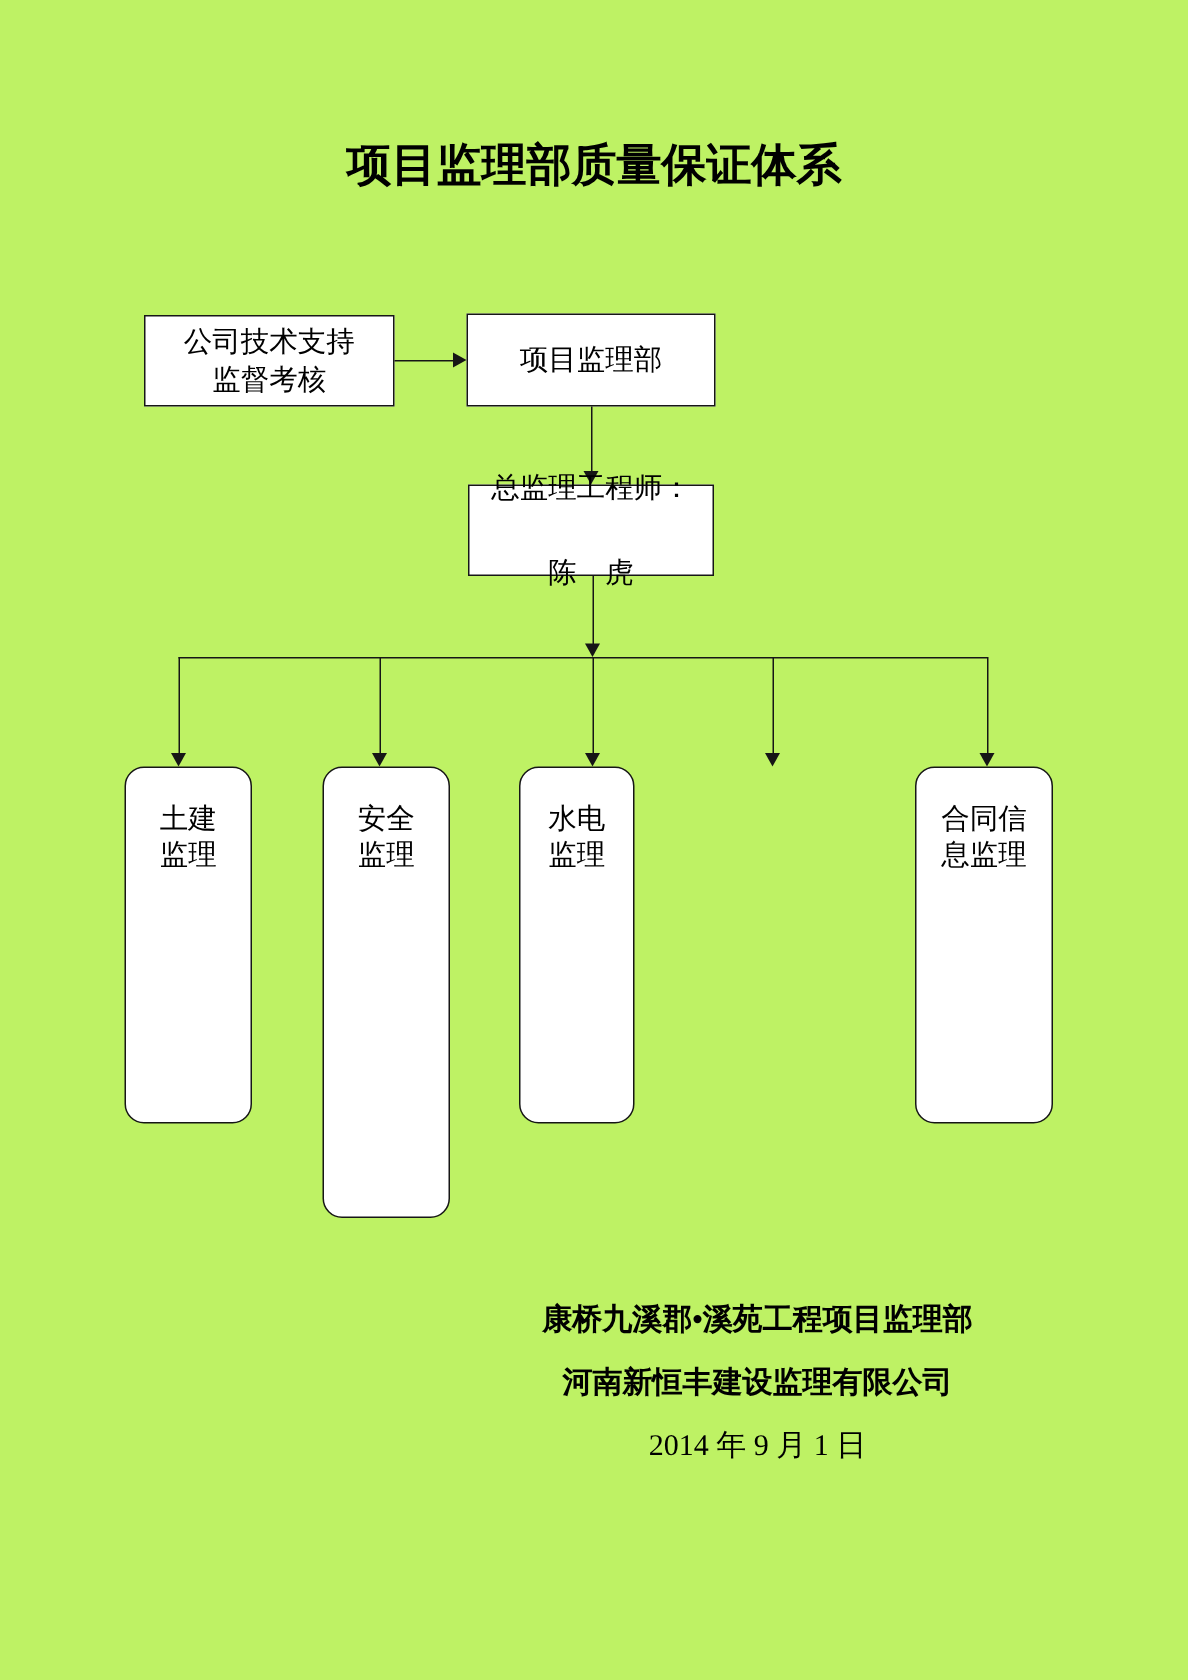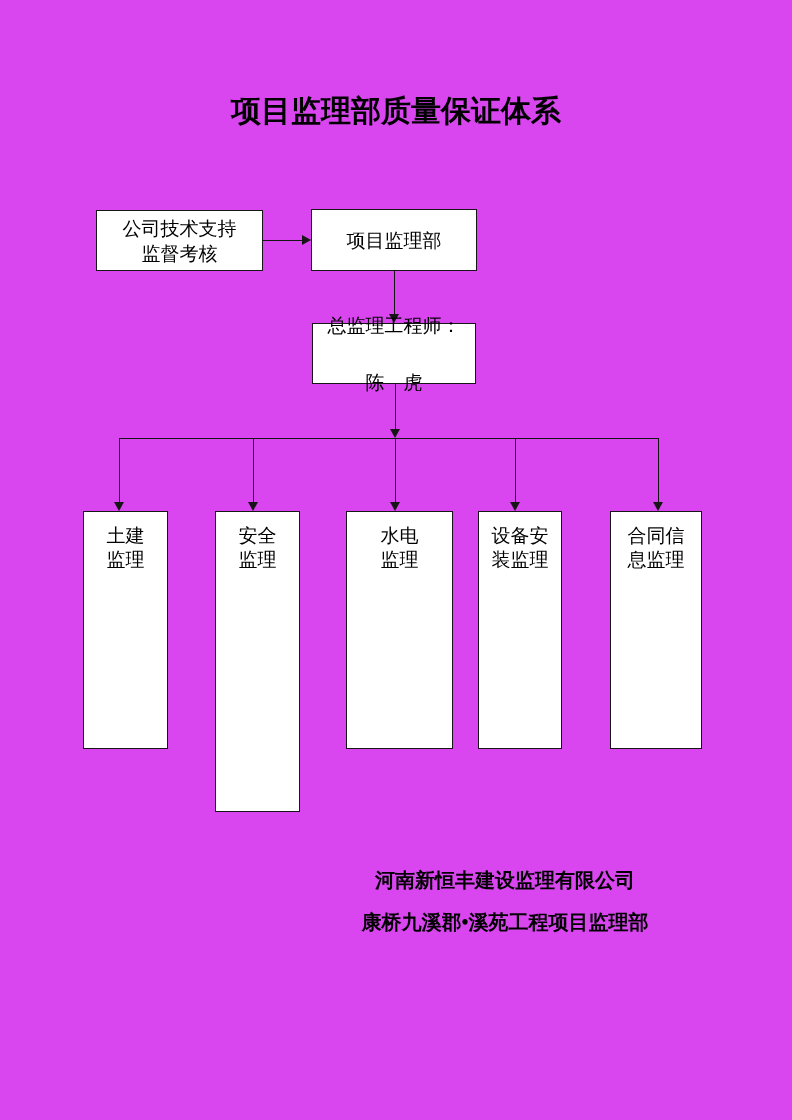--- a/index.html
+++ b/index.html
@@ -1,21 +1,21 @@
 <!DOCTYPE html>
 <html><head>
 <meta charset="utf-8">
 <style>
   html, body { margin: 0; padding: 0; background: #888; }
   .page {
     position: relative;
     width: 792px;
     height: 1120px;
     margin: 0 auto;
-    background: #d946ef;
+    background: #bef264;
     font-family: "Liberation Serif", "DejaVu Serif", serif;
     color: #000;
     overflow: hidden;
   }
   .doc-title {
     position: absolute;
     top: 92px;
     left: 0;
     width: 100%;
     text-align: center;
@@ -32,29 +32,30 @@
     display: flex;
     flex-direction: column;
     align-items: center;
     justify-content: center;
     font-size: 19px;
     line-height: 25px;
     text-align: center;
   }
   .fbox.tall {
     justify-content: flex-start;
-    padding-top: 12px;
+    padding-top: 23px;
     line-height: 24px;
+    border-radius: 13px;
   }
   .box-support { left: 96px;  top: 210px; width: 167px; height: 61px; }
   .box-dept    { left: 311px; top: 209px; width: 166px; height: 62px; }
   .box-chief   { left: 312px; top: 323px; width: 164px; height: 61px; gap: 32px; }
   .box-sub1 { left: 83px;  top: 511px; width: 85px; height: 238px; }
   .box-sub2 { left: 215px; top: 511px; width: 85px; height: 301px; }
-  .box-sub3 { left: 346px; top: 511px; width: 107px; height: 238px; }
+  .box-sub3 { left: 346px; top: 511px; width: 77px; height: 238px; }
   .box-sub4 { left: 478px; top: 511px; width: 84px; height: 238px; }
   .box-sub5 { left: 610px; top: 511px; width: 92px; height: 238px; }
   .hline { position: absolute; height: 1px; background: #161616; }
   .vline { position: absolute; width: 1px;  background: #161616; }
   .arrow-down {
     position: absolute;
     width: 0; height: 0;
     border-left: 5px solid transparent;
     border-right: 5px solid transparent;
     border-top: 9px solid #161616;
@@ -142,27 +143,24 @@
     <div>监理</div>
   </div>
   <div class="fbox tall box-sub2">
     <div>安全</div>
     <div>监理</div>
   </div>
   <div class="fbox tall box-sub3">
     <div>水电</div>
     <div>监理</div>
   </div>
-  <div class="fbox tall box-sub4">
-    <div>设备安</div>
-    <div>装监理</div>
-  </div>
   <div class="fbox tall box-sub5">
     <div>合同信</div>
     <div>息监理</div>
   </div>
 
   <div class="footer">
+    <div class="f-line f-bold">康桥九溪郡•溪苑工程项目监理部</div>
     <div class="f-line f-bold">河南新恒丰建设监理有限公司</div>
-    <div class="f-line f-bold">康桥九溪郡•溪苑工程项目监理部</div>
+    <div class="f-line">2014 年 9 月 1 日</div>
   </div>
 
 </div>
 
 </body></html>

